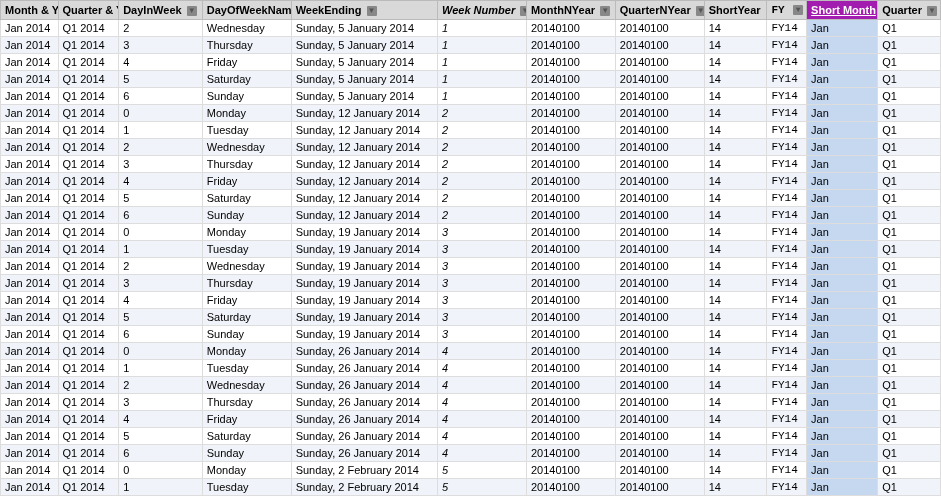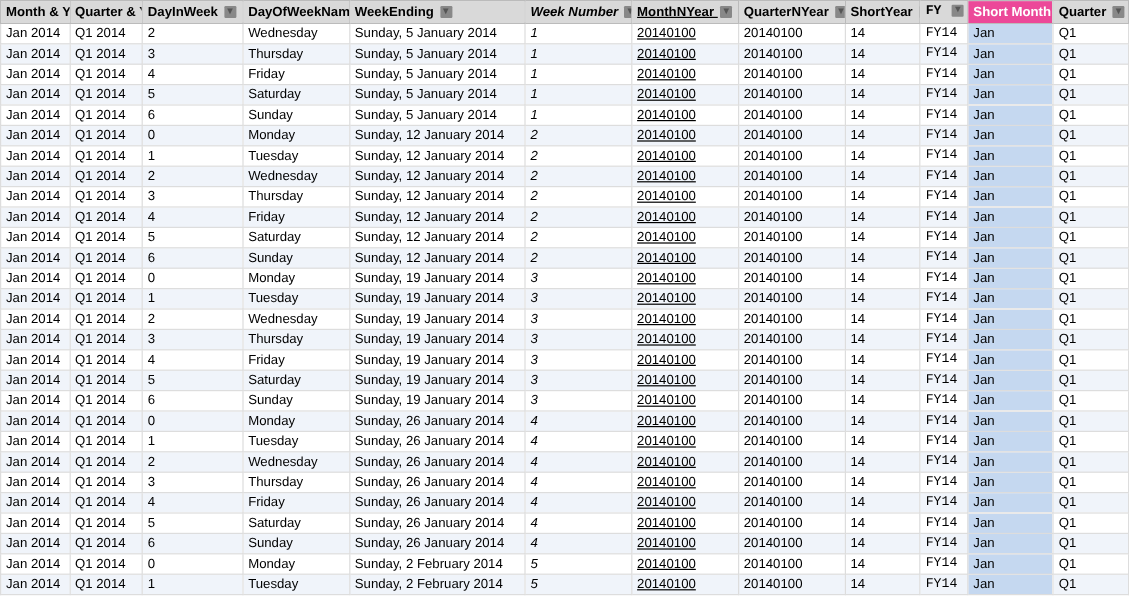--- a/index.html
+++ b/index.html
@@ -29,22 +29,23 @@
       text-align: left;
       font-weight: bold;
       font-size: 11px;
       white-space: nowrap;
       overflow: hidden;
       position: relative;
       cursor: pointer;
       background: #d9d9d9;
     }
     th.active-col {
-      background: #ec4899;
+      background: #a21caf;
       color: #fff;
+      text-decoration: underline;
     }
     th .filter-icon {
       display: inline-block;
       width: 10px;
       height: 10px;
       background: #888;
       border-radius: 1px;
       margin-left: 2px;
       vertical-align: middle;
       font-size: 8px;
@@ -66,21 +67,21 @@
     }
     td.highlight {
       background: #c5d8f0 !important;
     }
     .col-month { width: 55px; }
     .col-quarter { width: 58px; }
     .col-dayinweek { width: 80px; }
     .col-dayofweekname { width: 85px; }
     .col-weekending { width: 140px; }
     .col-weeknumber { width: 85px; font-style: italic; }
-    .col-monthnyear { width: 85px; text-decoration: underline; }
+    .col-monthnyear { width: 85px; }
     .col-quarternyear { width: 85px; }
     .col-shortyear { width: 60px; }
     .col-fy { width: 38px; font-family: Liberation Mono, monospace; }
     .col-shortmonth { width: 68px; }
     .col-quarterend { width: 60px; }
   </style>
 </head>
 <body>
 
 <div class="table-container">

